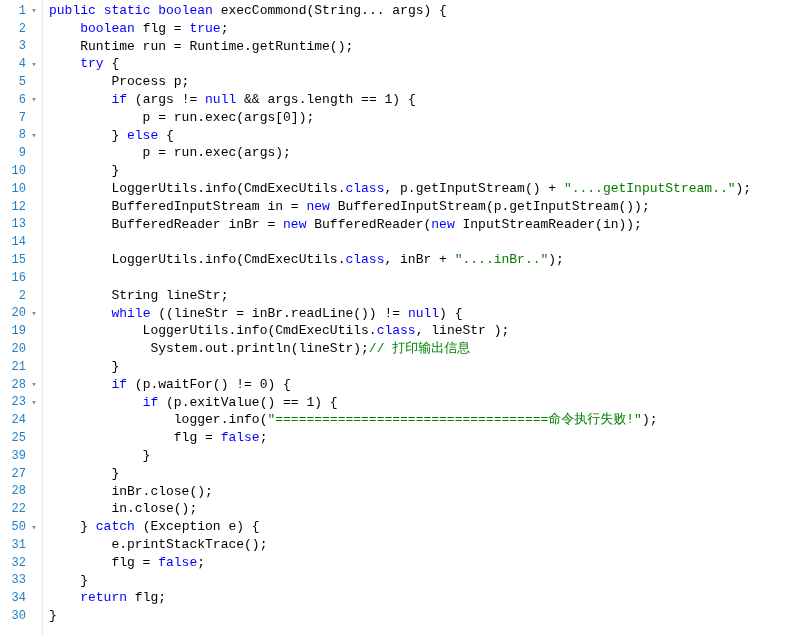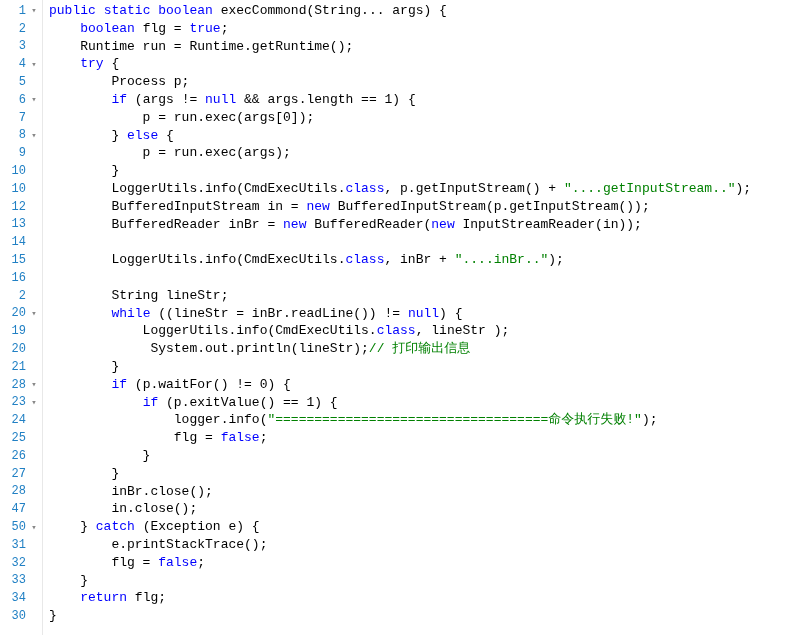--- a/index.html
+++ b/index.html
@@ -151,33 +151,33 @@
     </div>
     <div class="gutter-row">
       <span class="lineno">24</span>
       <span class="fold"></span>
     </div>
     <div class="gutter-row">
       <span class="lineno">25</span>
       <span class="fold"></span>
     </div>
     <div class="gutter-row">
-      <span class="lineno">26</span>
+      <span class="lineno">39</span>
       <span class="fold"></span>
     </div>
     <div class="gutter-row">
       <span class="lineno">27</span>
       <span class="fold"></span>
     </div>
     <div class="gutter-row">
       <span class="lineno">28</span>
       <span class="fold"></span>
     </div>
     <div class="gutter-row">
-      <span class="lineno">47</span>
+      <span class="lineno">22</span>
       <span class="fold"></span>
     </div>
     <div class="gutter-row">
       <span class="lineno">50</span>
       <span class="fold">▾</span>
     </div>
     <div class="gutter-row">
       <span class="lineno">31</span>
       <span class="fold"></span>
     </div>

